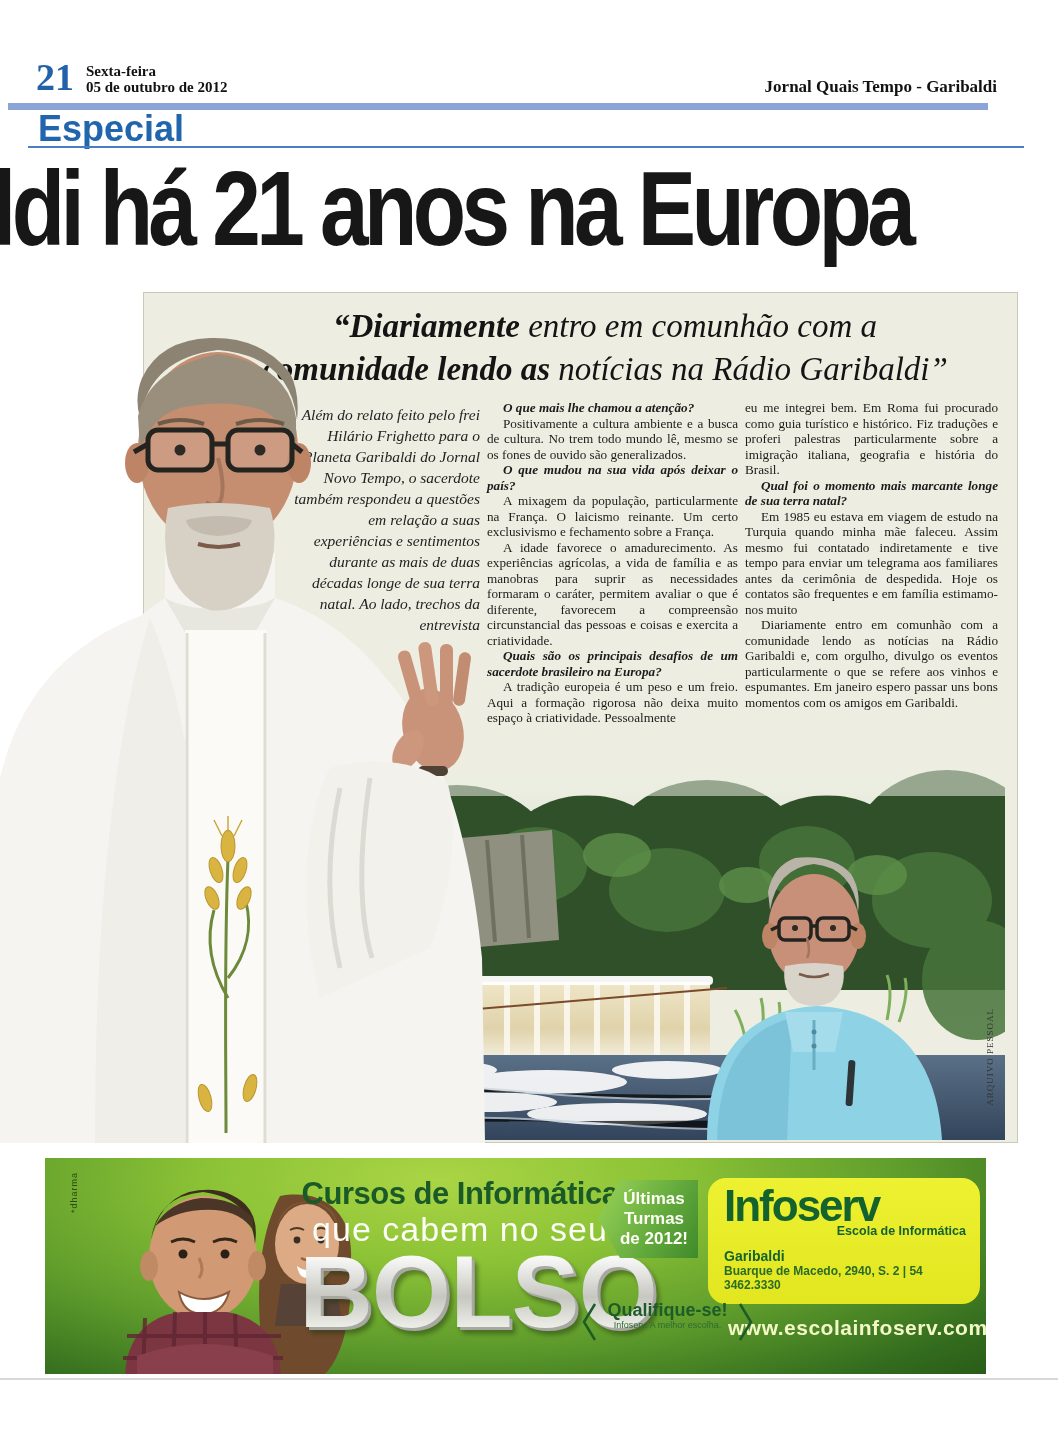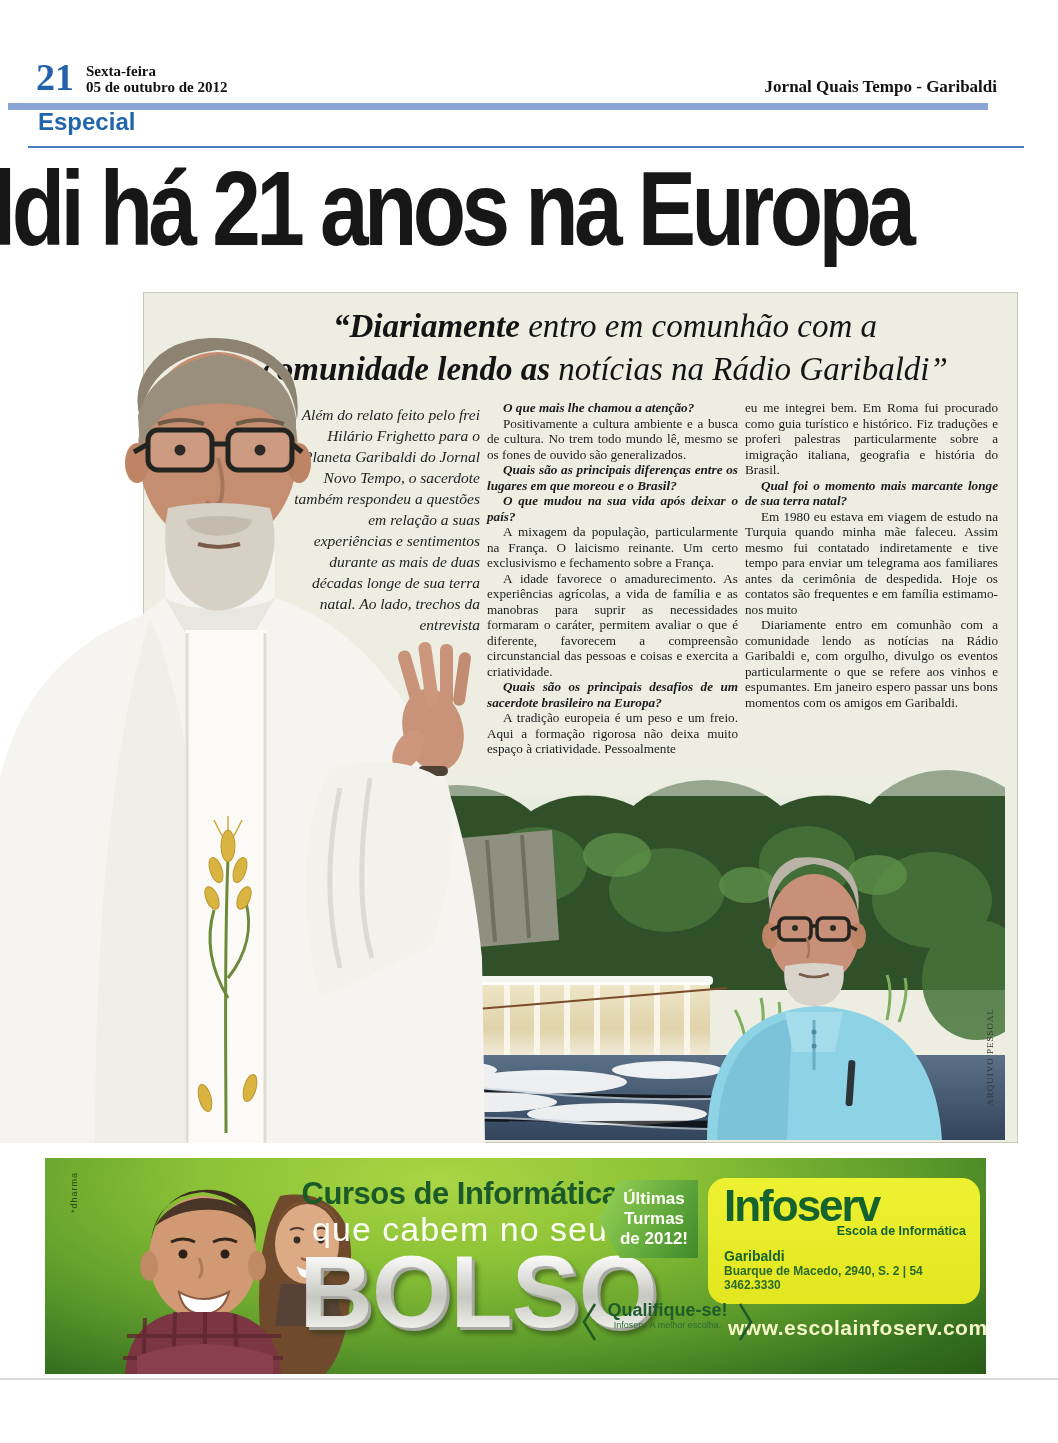--- a/index.html
+++ b/index.html
@@ -6,21 +6,21 @@
   #page{position:relative;width:1058px;height:1443px;background:#ffffff;overflow:hidden;
         font-family:"Liberation Serif",serif;color:#1b1b1b;padding-left:11px;}
   .abs{position:absolute;}
 
   
   .pagenum{left:36px;top:58px;font:bold 38px/38px "Liberation Serif",serif;color:#2262aa;}
   .dateblock{left:86px;top:63px;font:bold 15px/16px "Liberation Serif",serif;color:#121212;}
   .masthead{right:72px;top:77px;font:bold 17px "Liberation Serif",serif;color:#121212;}
   .topbar{left:8px;top:103px;width:980px;height:7px;background:#8ba5d6;}
   .section{left:38px;top:108px;font-family:"Liberation Sans",sans-serif;font-weight:bold;
-           font-size:24px;color:#2166ad;letter-spacing:0px;}
+           font-size:36px;color:#2166ad;letter-spacing:0px;}
   .thinrule{left:28px;top:146px;width:996px;height:2px;background:#4a7ec2;}
 
   
   .headline{left:-8px;top:148px;width:1100px;font-family:"Liberation Sans",sans-serif;
             font-weight:bold;font-size:95px;letter-spacing:-5px;color:#171717;
             transform:scale(0.92,1.12);transform-origin:left top;white-space:nowrap;}
 
   
   .creambox{left:143px;top:292px;width:875px;height:851px;background:#edeee1;
             border:1px solid #c9c9b8;box-sizing:border-box;}
@@ -107,31 +107,30 @@
   <div class="abs quote">
     <div><b>“Diariamente</b><span> entro em comunhão com a</span></div>
     <div><b>comunidade lendo as</b><span> notícias na Rádio Garibaldi”</span></div>
   </div>
 
   <div class="abs intro">Além do relato feito pelo frei Hilário Frighetto para o Planeta Garibaldi do Jornal Novo Tempo, o sacerdote também respondeu a questões em relação a suas experiências e sentimentos durante as mais de duas décadas longe de sua terra natal. Ao lado, trechos da entrevista</div>
 
   <div class="abs col col1">
       <p class="para q">O que mais lhe chamou a atenção?</p>
       <p class="para a">Positivamente a cultura ambiente e a busca de cultura. No trem todo mundo lê, mesmo se os fones de ouvido são generalizados.</p>
-      <p class="para q">Quais são as principais diferenças entre os lugares em que moreou e o Brasil?</p>
       <p class="para q">O que mudou na sua vida após deixar o país?</p>
       <p class="para a">A mixagem da população, particularmente na França. O laicismo reinante. Um certo exclusivismo e fechamento sobre a França.</p>
       <p class="para a">A idade favorece o amadurecimento. As experiências agrícolas, a vida de família e as manobras para suprir as necessidades formaram o caráter, permitem avaliar o que é diferente, favorecem a compreensão circunstancial das pessoas e coisas e exercita a criatividade.</p>
       <p class="para q">Quais são os principais desafios de um sacerdote brasileiro na Europa?</p>
       <p class="para a">A tradição europeia é um peso e um freio. Aqui a formação rigorosa não deixa muito espaço à criatividade. Pessoalmente</p>
     </div>
   <div class="abs col col2">
       <p class="para a cont">eu me integrei bem. Em Roma fui procurado como guia turístico e histórico. Fiz traduções e proferi palestras particularmente sobre a imigração italiana, geografia e história do Brasil.</p>
       <p class="para q">Qual foi o momento mais marcante longe de sua terra natal?</p>
-      <p class="para a">Em 1980 eu estava em viagem de estudo na Turquia quando minha mãe faleceu. Assim mesmo fui contatado indiretamente e tive tempo para enviar um telegrama aos familiares antes da cerimônia de despedida. Hoje os contatos são frequentes e em família estimamo-nos muito</p>
+      <p class="para a">Em 1985 eu estava em viagem de estudo na Turquia quando minha mãe faleceu. Assim mesmo fui contatado indiretamente e tive tempo para enviar um telegrama aos familiares antes da cerimônia de despedida. Hoje os contatos são frequentes e em família estimamo-nos muito</p>
       <p class="para a">Diariamente entro em comunhão com a comunidade lendo as notícias na Rádio Garibaldi e, com orgulho, divulgo os eventos particularmente o que se refere aos vinhos e espumantes. Em janeiro espero passar uns bons momentos com os amigos em Garibaldi.</p>
     </div>
 
   <svg class="abs priest" viewBox="0 0 485 845" xmlns="http://www.w3.org/2000/svg">
 
     <path d="M0,560 Q60,540 130,600 L160,845 L0,845 Z" fill="#dddcd6" opacity="0.7"></path>
 
     <path d="M0,845 L0,480 C20,395 70,345 140,318 L165,300 L165,255 L275,255 L275,300 C330,318 372,355 412,415 C450,472 472,560 482,660 L485,845 Z" fill="#f5f4f0"></path>
     <path d="M165,300 L220,395 L275,300 C250,315 190,315 165,300 Z" fill="#e7e6df"></path>
     <path d="M150,320 Q215,470 205,845 L95,845 Q95,500 150,320 Z" fill="#efeee8"></path>

